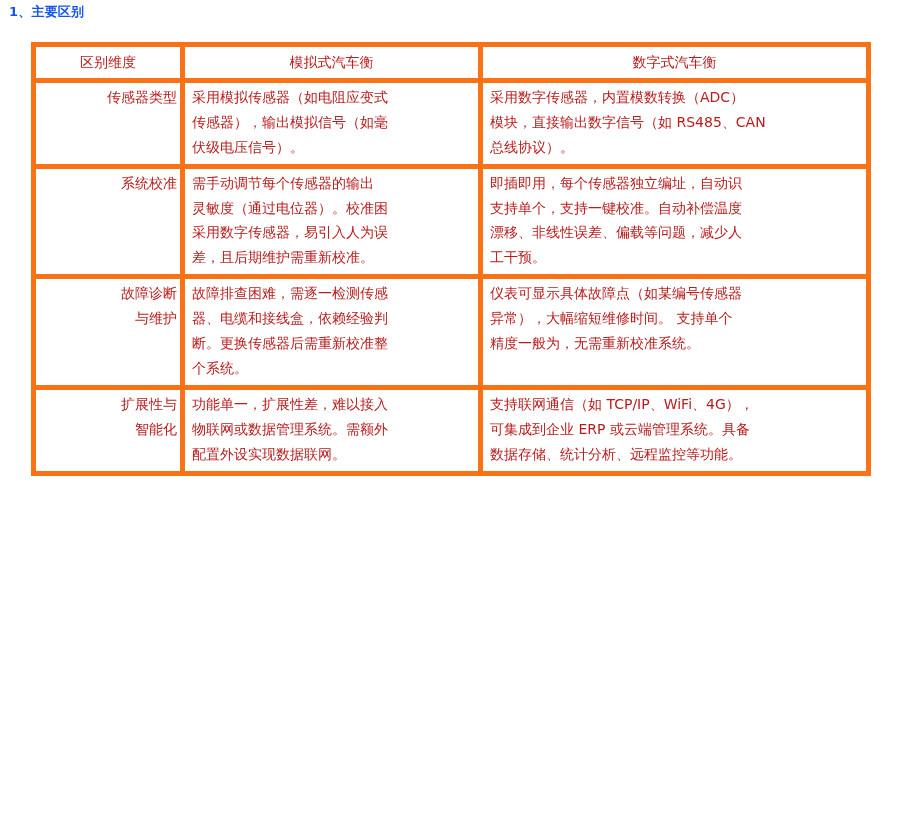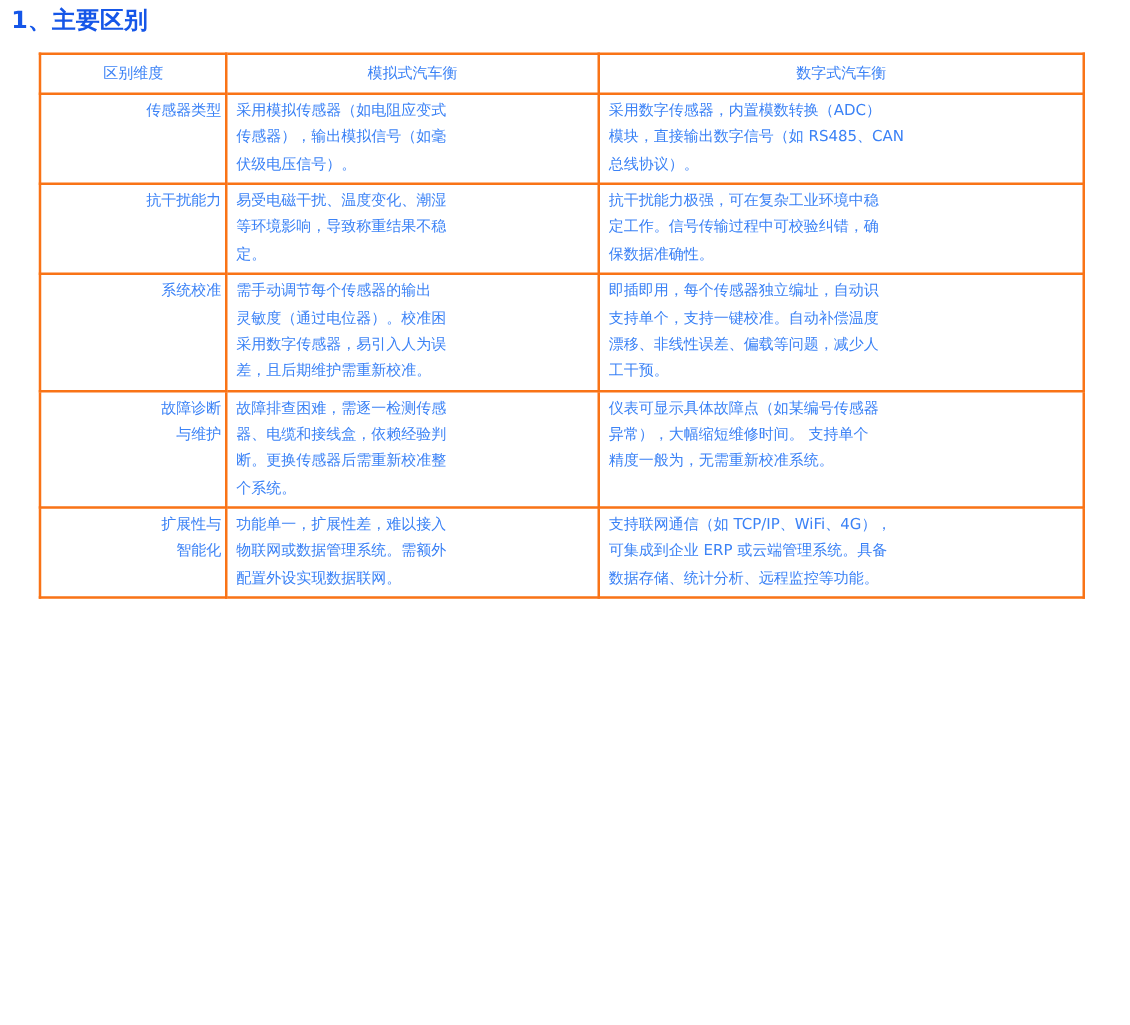--- a/index.html
+++ b/index.html
@@ -17,21 +17,21 @@
     position: relative;
     width: 904px;
     height: 820px;
     overflow: hidden;
     background: #ffffff;
   }
   .section-title {
     position: absolute;
     left: 9px;
     top: 3px;
-    font-size: 19px;
+    font-size: 13px;
     font-weight: bold;
     color: #1556e8;
     letter-spacing: 0.2px;
     white-space: nowrap;
     line-height: 1.4;
   }
   .cmp-table {
     position: absolute;
     left: 31px;
     top: 42px;
@@ -39,24 +39,24 @@
     border-collapse: collapse;
     table-layout: fixed;
     background: #ffffff;
   }
   .cmp-table col.c-dim  { width: 149px; }
   .cmp-table col.c-ana  { width: 298px; }
   .cmp-table col.c-dig  { width: 388px; }
 
   .cmp-table th,
   .cmp-table td {
-    border: 2px solid #f97316;
+    border: 5px solid #f97316;
     vertical-align: top;
-    color: #3b82f6;
-    font-size: 12px;
+    color: #b91c1c;
+    font-size: 14px;
     line-height: 1.78;
     padding: 2px 7px 4px 7px;
     font-family: "DejaVu Sans", "Liberation Sans", sans-serif;
   }
   .cmp-table thead th {
     text-align: center;
     font-weight: normal;
     padding-top: 3px;
     padding-bottom: 3px;
     vertical-align: middle;
@@ -111,35 +111,20 @@
             <span class="line">伏级电压信号）。</span>
           </td>
           <td class="body">
             <span class="line">采用数字传感器，内置模数转换（ADC）</span>
             <span class="line">模块，直接输出数字信号（如 RS485、CAN</span>
             <span class="line">总线协议）。</span>
           </td>
         </tr>
         <tr>
           <td class="dim">
-            <span class="line">抗干扰能力</span>
-          </td>
-          <td class="body">
-            <span class="line">易受电磁干扰、温度变化、潮湿</span>
-            <span class="line">等环境影响，导致称重结果不稳</span>
-            <span class="line">定。</span>
-          </td>
-          <td class="body">
-            <span class="line">抗干扰能力极强，可在复杂工业环境中稳</span>
-            <span class="line">定工作。信号传输过程中可校验纠错，确</span>
-            <span class="line">保数据准确性。</span>
-          </td>
-        </tr>
-        <tr>
-          <td class="dim">
             <span class="line">系统校准</span>
           </td>
           <td class="body">
             <span class="line">需手动调节每个传感器的输出</span>
             <span class="line">灵敏度（通过电位器）。校准困</span>
             <span class="line">采用数字传感器，易引入人为误</span>
             <span class="line">差，且后期维护需重新校准。</span>
           </td>
           <td class="body">
             <span class="line">即插即用，每个传感器独立编址，自动识</span>

